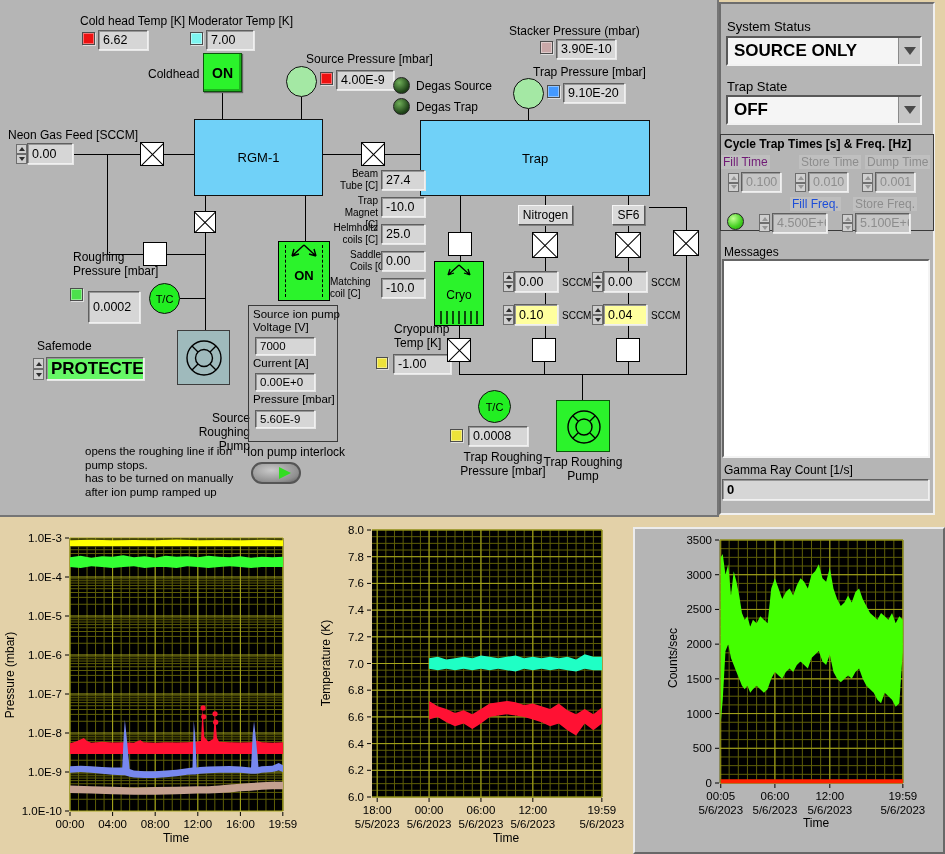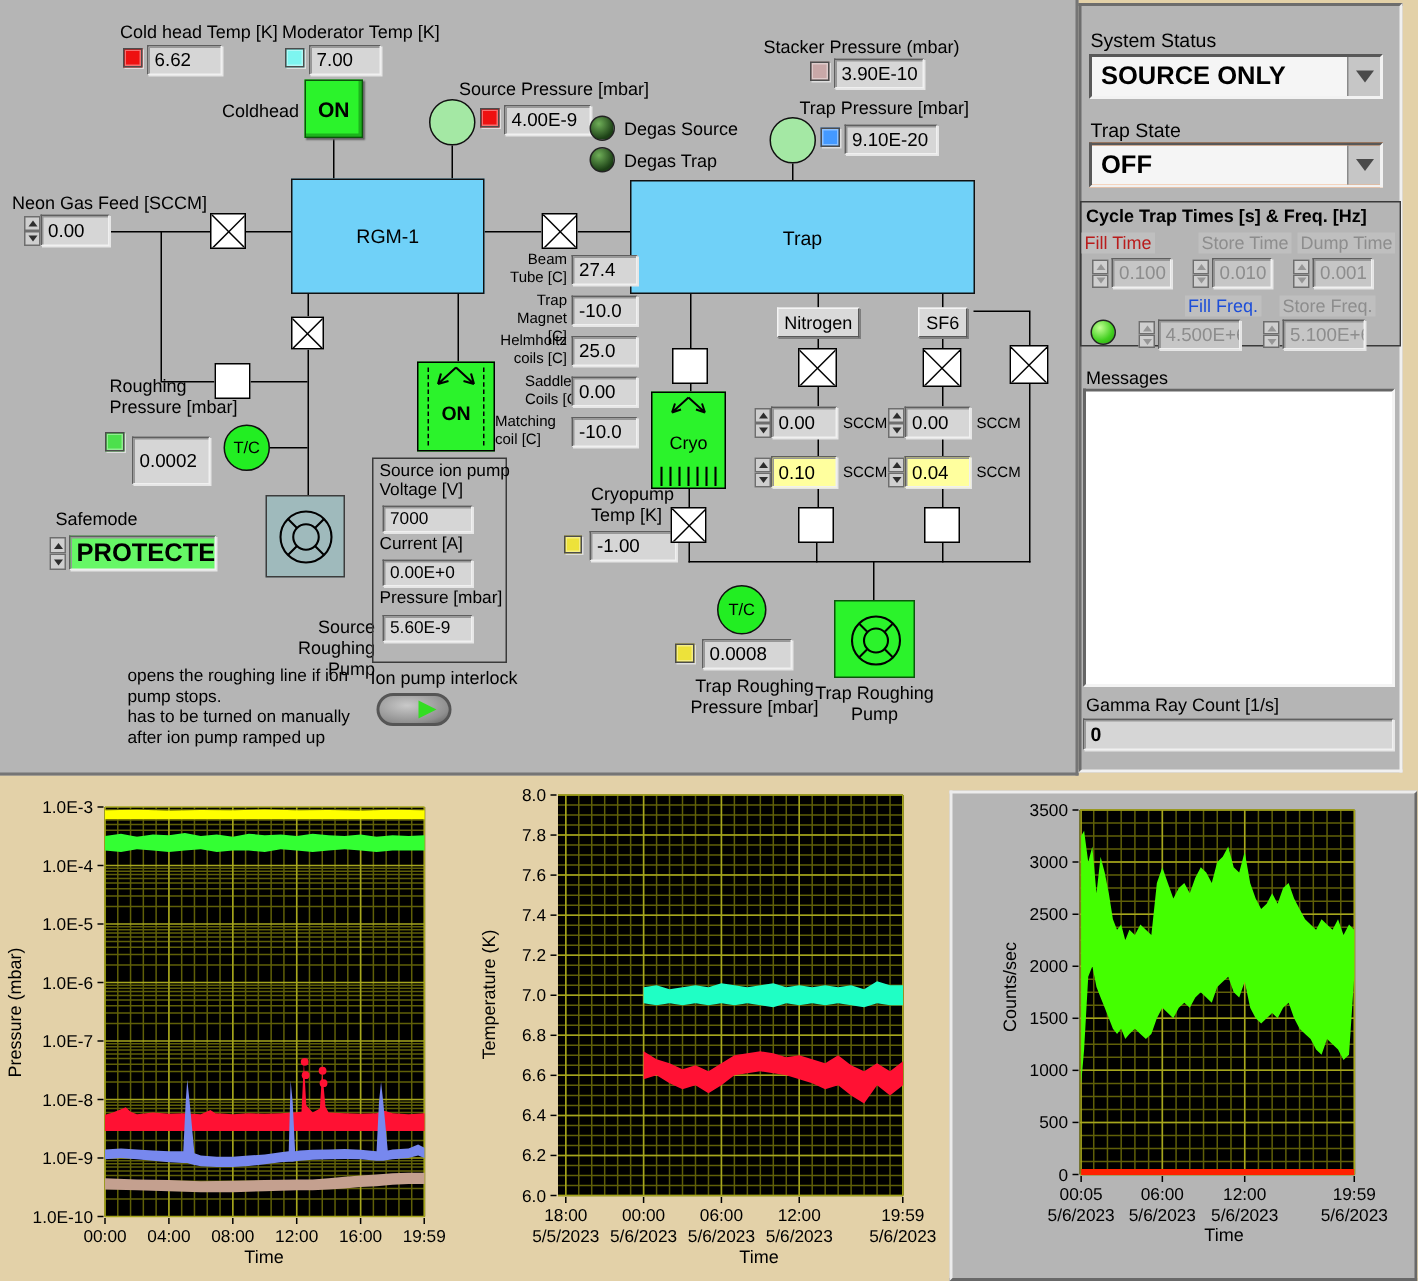--- a/index.html
+++ b/index.html
@@ -284,21 +284,21 @@
     <div class="arr"></div>
   </div>
   <div class="lbl" style="left:727px;top:79px;font-size:13px">Trap State</div>
   <div class="dd" style="left:726px;top:95px;width:196px;height:30px">
     <div class="txt">OFF</div>
     <div class="arr"></div>
   </div>
 
   <div class="groupbox" style="left:720px;top:134px;width:214px;height:97px"></div>
   <div class="lbl" style="left:724px;top:137px;font-weight:bold">Cycle Trap Times [s] &amp; Freq. [Hz]</div>
-  <div class="lbl" style="left:721px;top:155px;color:#b91c1c;background:#bfbfbf;padding:0 2px">Fill Time</div>
+  <div class="lbl" style="left:721px;top:155px;color:#701a75;background:#bfbfbf;padding:0 2px">Fill Time</div>
   <div class="lbl" style="left:799px;top:155px;color:#8d8d8d;background:#bfbfbf;padding:0 2px">Store Time</div>
   <div class="lbl" style="left:865px;top:155px;color:#8d8d8d;background:#bfbfbf;padding:0 2px">Dump Time</div>
   <div class="spin dimmed" style="left:728px;top:173px;height:19px">
       <div class="u"></div>
       <div class="d"></div>
     </div>
   <div class="field dim" style="left:741px;top:172px;width:40px;height:20px">0.100</div>
   <div class="spin dimmed" style="left:795px;top:173px;height:19px">
       <div class="u"></div>
       <div class="d"></div>

